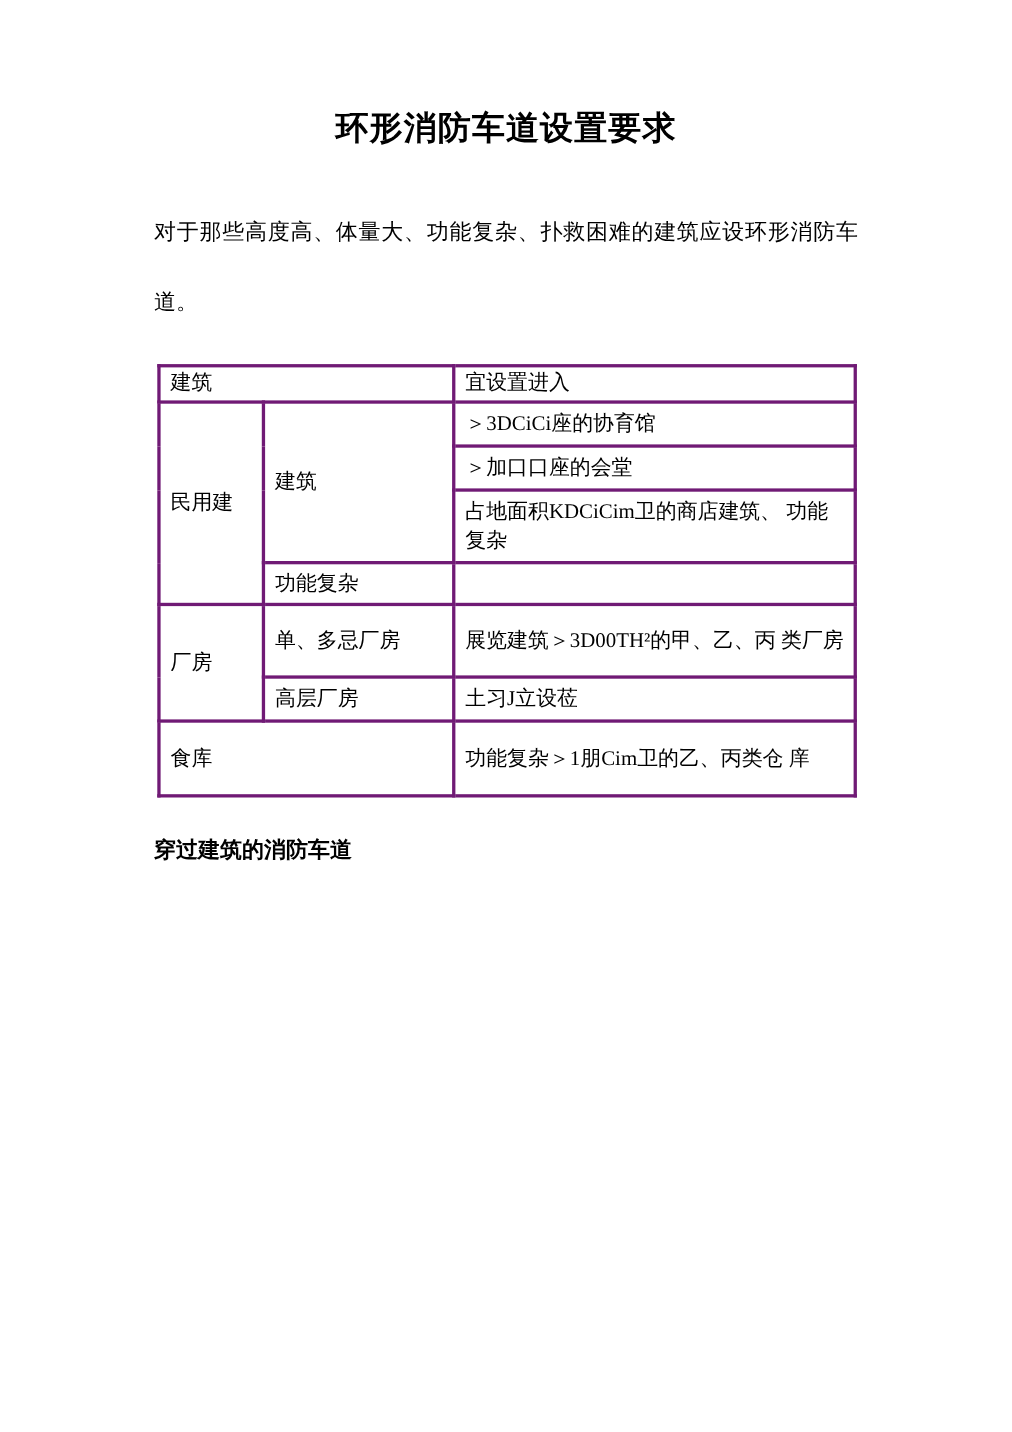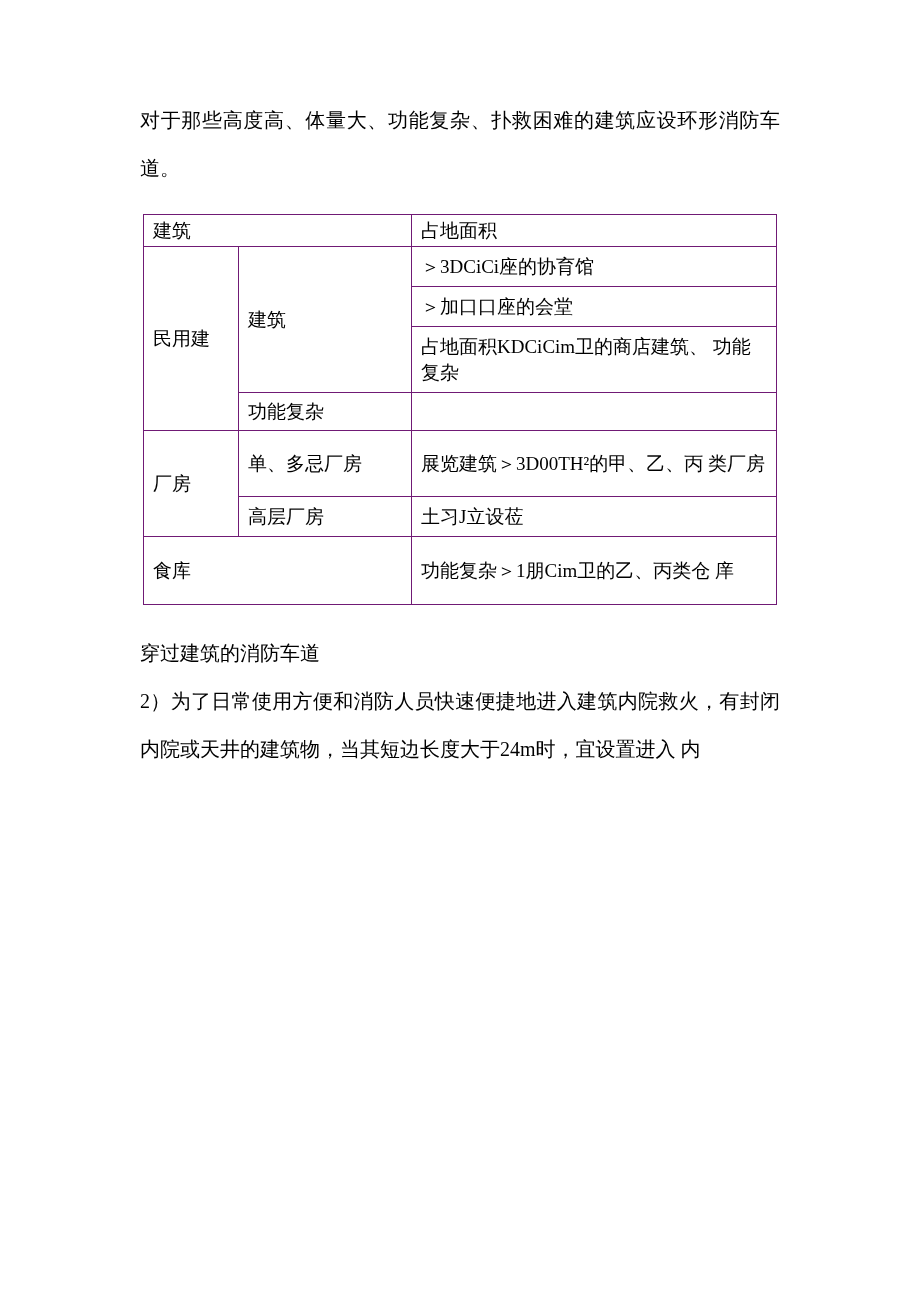--- a/index.html
+++ b/index.html
@@ -24,76 +24,78 @@
   .doc-title {
     margin: 0 0 44px 0;
     text-align: center;
     font-size: 30px;
     font-weight: bold;
     letter-spacing: 1px;
   }
   .para {
     margin: 0;
     font-size: 20px;
-    line-height: 48px;
+    line-height: 64px;
     text-align: justify;
     word-break: break-all;
+    font-family: Liberation Mono, monospace;
   }
   .para + .para {
     margin-top: 0;
   }
   table.req-table {
     border-collapse: collapse;
     table-layout: fixed;
     width: 633px;
     margin: 22px 0 24px 3px;
   }
   table.req-table td {
-    border: 1px solid #701a75;
+    border: 3px solid #701a75;
     font-size: 19px;
     line-height: 26px;
     padding: 2px 9px;
     vertical-align: middle;
     word-break: break-all;
     overflow: hidden;
   }
   col.c1 { width: 95px; }
   col.c2 { width: 173px; }
   col.c3 { width: 365px; }
   tr.h32 { height: 32px; }
   tr.h40 { height: 40px; }
   tr.h38 { height: 38px; }
   tr.h66 { height: 66px; }
   tr.h68 { height: 68px; font-family: Liberation Serif, serif; }
   .section-heading {
     margin: 0;
     font-size: 20px;
     line-height: 48px;
-    font-weight: normal;
+    font-weight: bold;
   }
   .after-table { margin-top: 2px; }
 </style>
 </head>
 <body>
 
 <div class="page">
 
+  <h1 class="doc-title">环形消防车道设置要求</h1>
 
   <p class="para">对于那些高度高、体量大、功能复杂、扑救困难的建筑应设环形消防车道。</p>
 
   <table class="req-table">
     <colgroup>
       <col class="c1">
       <col class="c2">
       <col class="c3">
     </colgroup>
     <tbody>
       <tr class="h32">
         <td colspan="2">建筑</td>
-        <td>占地面积</td>
+        <td>宜设置进入</td>
       </tr>
       <tr class="h40">
         <td rowspan="4">民用建</td>
         <td rowspan="3">建筑</td>
         <td>＞3DCiCi座的协育馆</td>
       </tr>
       <tr class="h40">
         <td>＞加口口座的会堂</td>
       </tr>
       <tr class="h66">
@@ -116,15 +118,14 @@
         <td colspan="2">食库</td>
         <td>功能复杂＞1朋Cim卫的乙、丙类仓 庠</td>
       </tr>
     </tbody>
   </table>
 
 
   <p class="section-heading">穿过建筑的消防车道</p>
 
 
-  <p class="para">2）为了日常使用方便和消防人员快速便捷地进入建筑内院救火，有封闭内院或天井的建筑物，当其短边长度大于24m时，宜设置进入 内</p>
 
 </div>
 
 </body></html>

